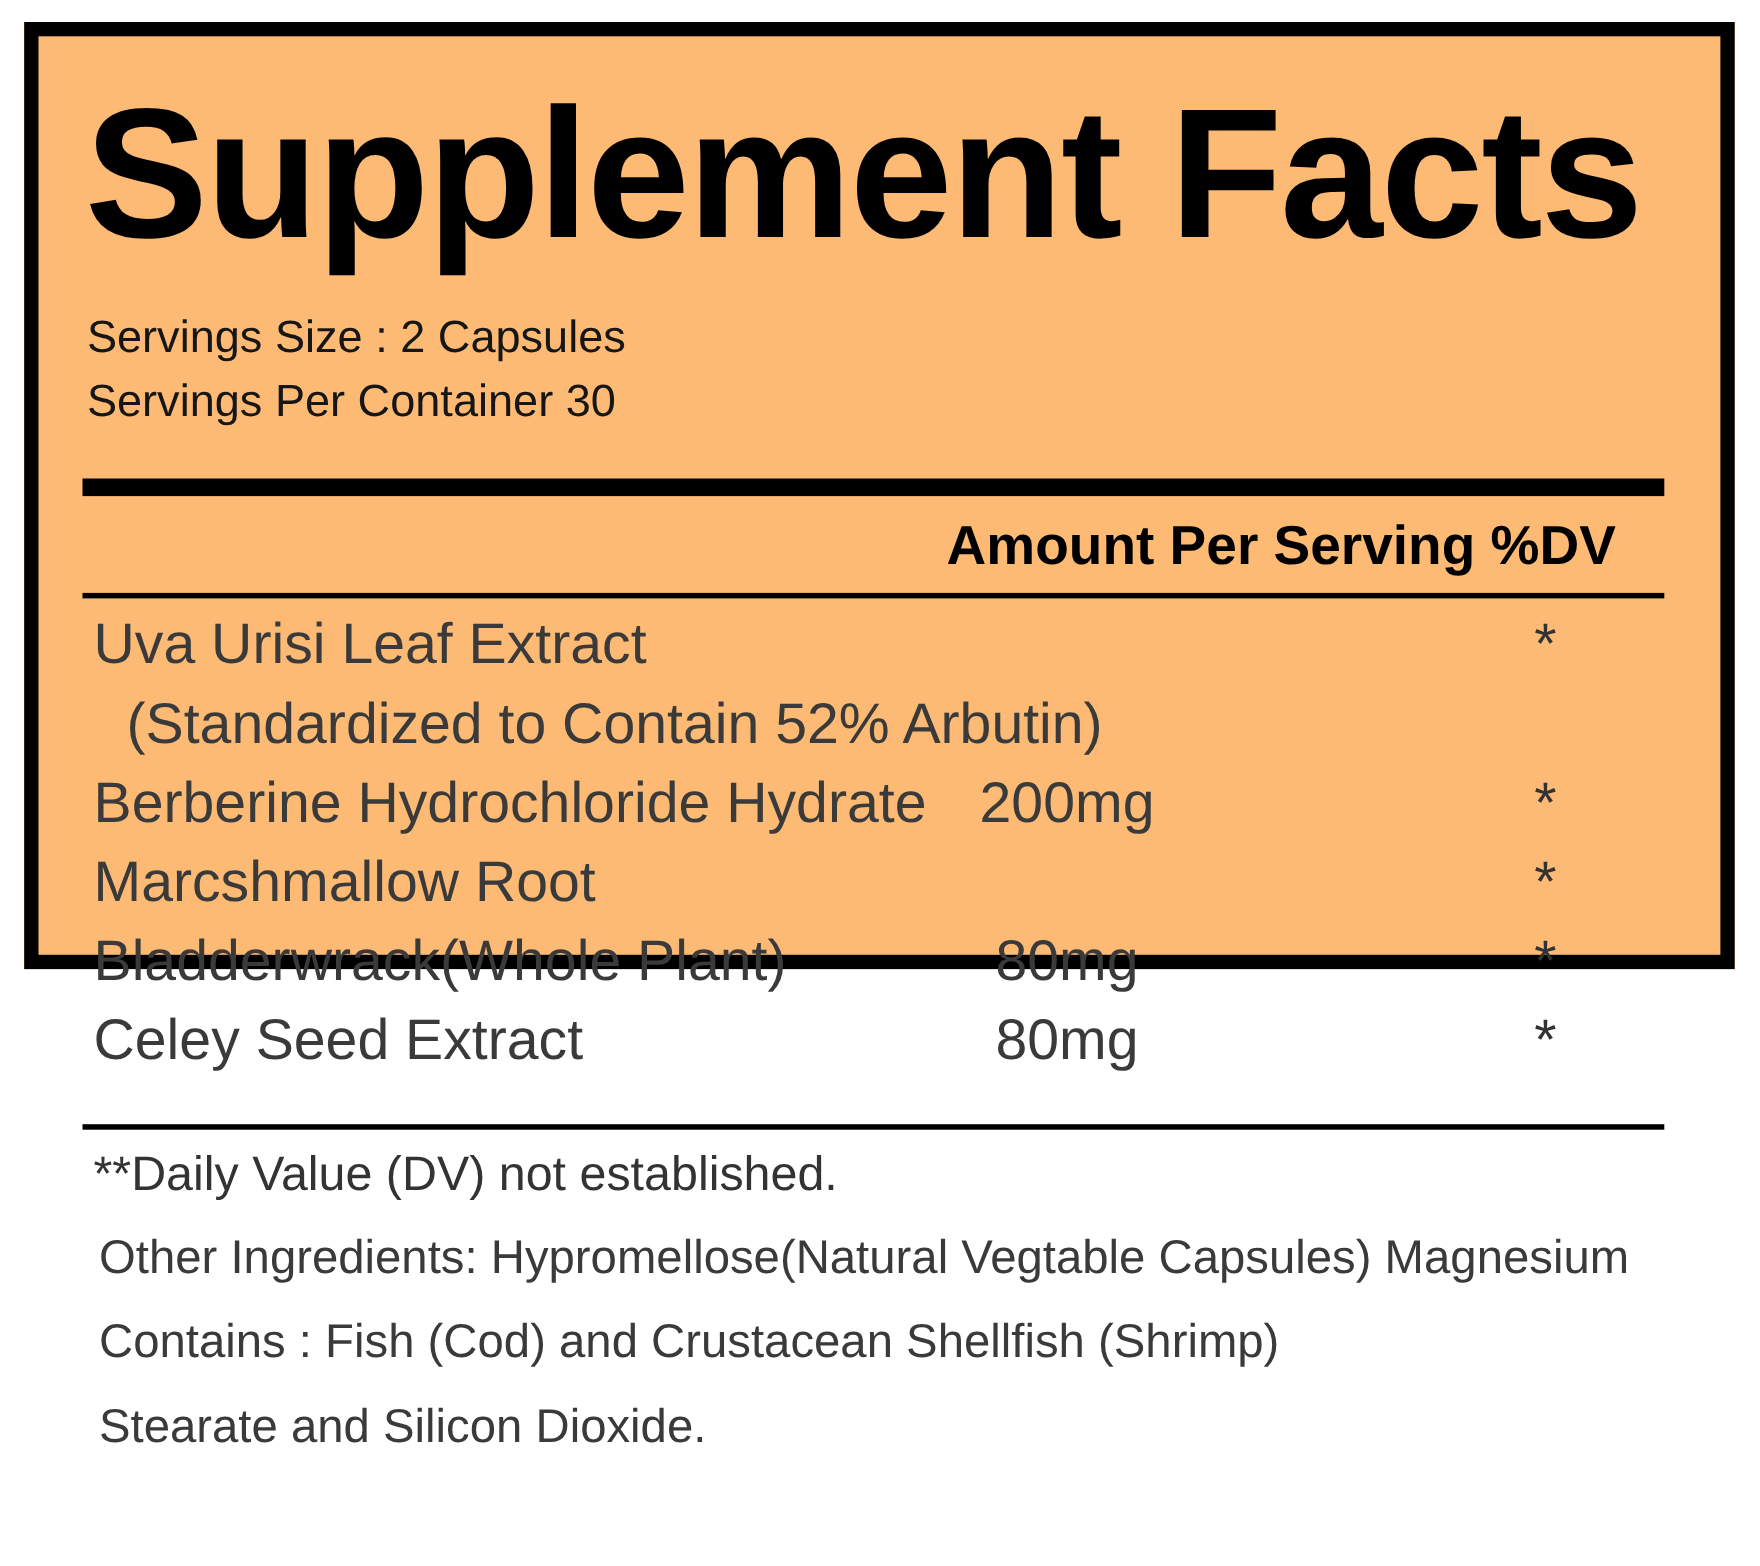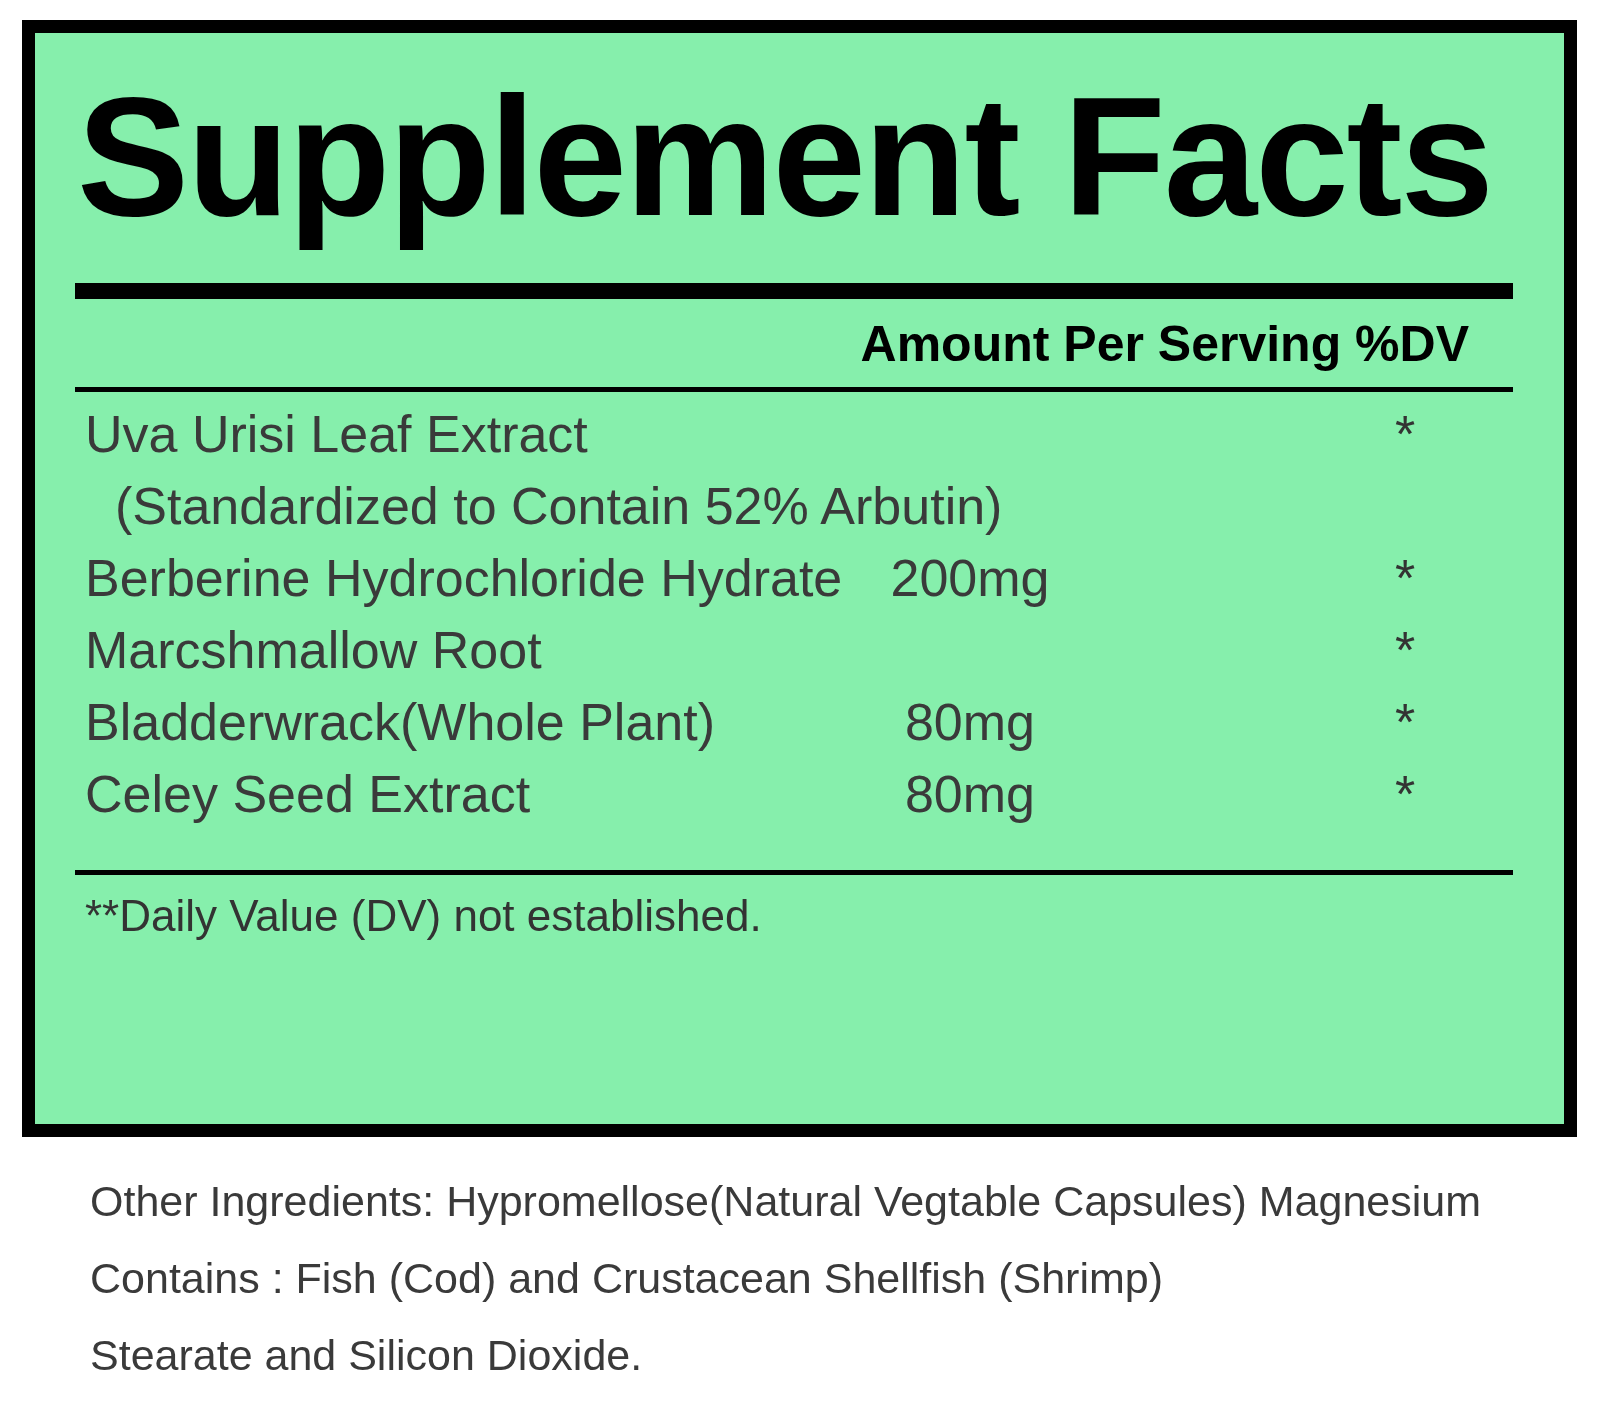--- a/index.html
+++ b/index.html
@@ -13,24 +13,24 @@
     width: 1600px;
     height: 1424px;
     background: #ffffff;
     overflow: hidden;
   }
   .label-box {
     position: absolute;
     left: 22px;
     top: 20px;
     width: 1555px;
-    height: 1117px;
+    height: 861px;
     border: 13px solid #000000;
     box-sizing: border-box;
-    background: #86efac;
+    background: #fdba74;
   }
   .title {
     margin: 40px 0 0 42px;
     font-size: 168px;
     font-weight: bold;
     letter-spacing: -2px;
     line-height: 1;
     color: #000000;
     white-space: nowrap;
   }
@@ -90,36 +90,40 @@
   .footnote {
     font-size: 44px;
     color: #333333;
     margin-top: 16px;
     padding-left: 10px;
     white-space: nowrap;
   }
   .other {
     position: absolute;
     left: 90px;
-    top: 1163px;
+    top: 1105px;
     font-size: 43px;
     color: #3a3a3a;
     line-height: 77px;
   }
   .other p { margin: 0; white-space: nowrap; }
 </style>
 </head>
 <body>
 
 <div class="canvas">
 
   <div class="label-box">
 
     <h1 class="title">Supplement Facts</h1>
 
+    <div class="servings">
+      <div>Servings Size : 2 Capsules</div>
+      <div>Servings Per Container 30</div>
+    </div>
 
     <div class="content">
 
       <div class="thick-bar"></div>
 
       <div class="col-header">Amount Per Serving %DV</div>
 
       <div class="thin-line"></div>
 
       <div class="rows">

